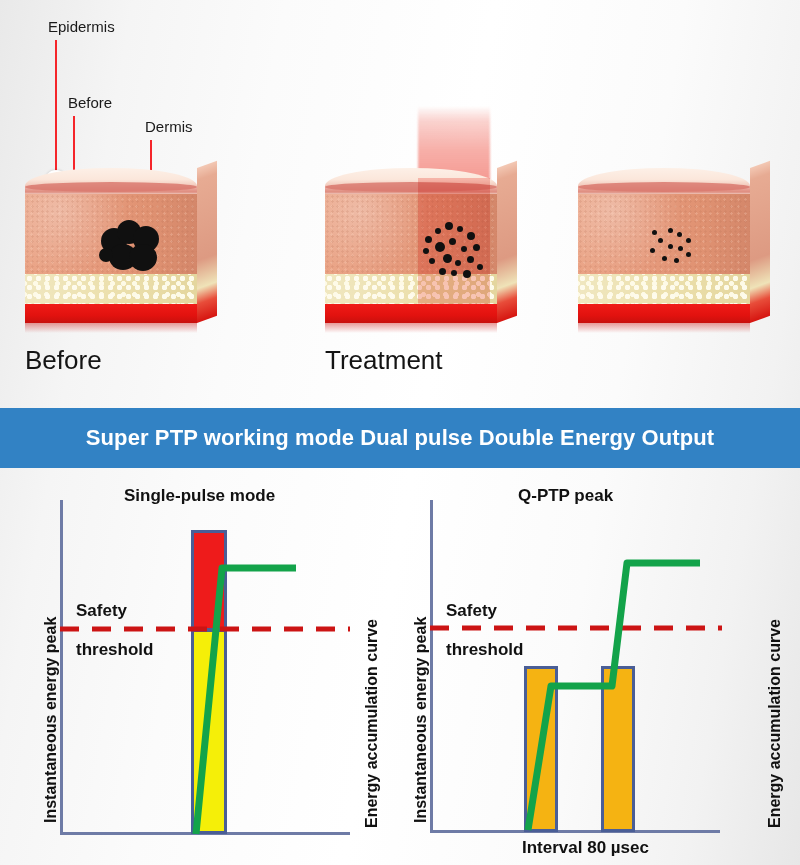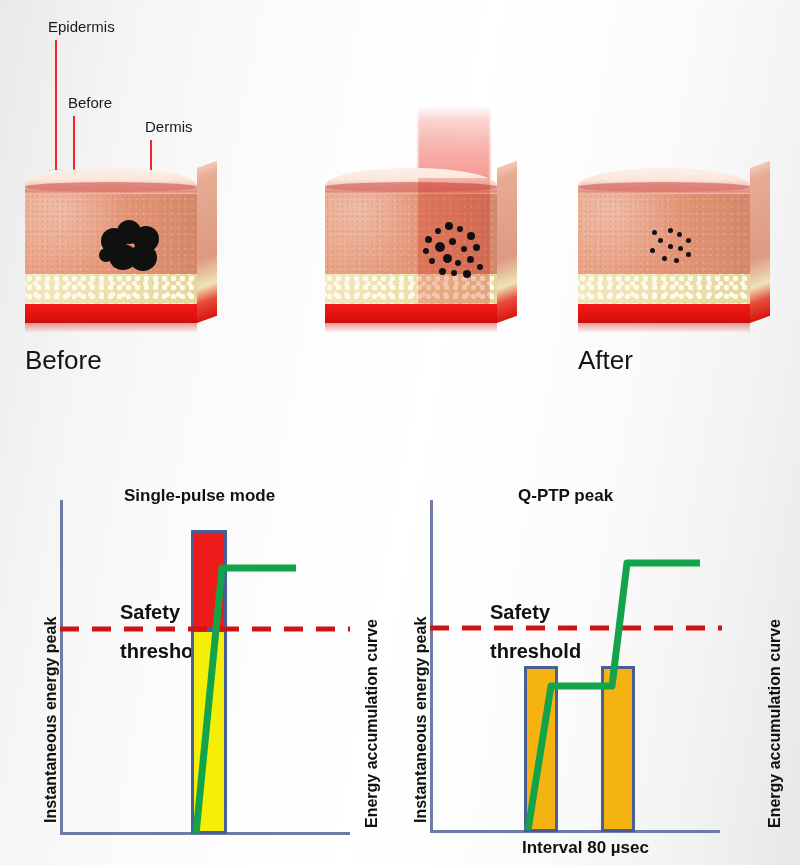--- a/index.html
+++ b/index.html
@@ -194,25 +194,24 @@
     width: 3px;
     background: #6e7ba6;
   }
   .axis-h {
     position: absolute;
     height: 3px;
     background: #6e7ba6;
   }
   .thresh-text {
     position: absolute;
-    font-size: 20px;
+    font-size: 17px;
     font-weight: bold;
     color: #111;
     white-space: nowrap;
-    margin-left: 44px;
   }
   .x-label {
     position: absolute;
     font-size: 17px;
     font-weight: bold;
     color: #111;
     white-space: nowrap;
   }
   .bar {
     position: absolute;
@@ -297,20 +296,21 @@
           <div class="pig" style="left:22px; top:34px; width:9px;  height:9px;"></div>
           <div class="pig" style="left:34px; top:40px; width:6px;  height:6px;"></div>
           <div class="pig" style="left:46px; top:36px; width:7px;  height:7px;"></div>
           <div class="pig" style="left:56px; top:44px; width:6px;  height:6px;"></div>
           <div class="pig" style="left:18px; top:48px; width:7px;  height:7px;"></div>
           <div class="pig" style="left:30px; top:50px; width:6px;  height:6px;"></div>
           <div class="pig" style="left:42px; top:50px; width:8px;  height:8px;"></div>
         </div>
       </div>
     </div>
+    <div class="stage-caption" style="left:325px; top:345px; width:190px;">Treatment</div>
 
     <div class="skin-panel" style="left:578px; top:168px; width:190px; height:160px;">
       <div class="block" style="left:0; top:0; width:172px; height:155px;">
         <div class="side"></div>
         <div class="top-face"></div>
         <div class="wave" style="top:14px;"></div>
         <div class="dermis" style="top:26px; height:80px;"></div>
         <div class="fat" style="top:106px; height:30px;"></div>
         <div class="muscle" style="top:136px; height:19px;"></div>
         <div class="bottomshadow"></div>
@@ -322,23 +322,25 @@
           <div class="pig" style="left:12px; top:12px; width:5px; height:5px;"></div>
           <div class="pig" style="left:22px; top:18px; width:5px; height:5px;"></div>
           <div class="pig" style="left:32px; top:20px; width:5px; height:5px;"></div>
           <div class="pig" style="left:4px;  top:22px; width:5px; height:5px;"></div>
           <div class="pig" style="left:40px; top:26px; width:5px; height:5px;"></div>
           <div class="pig" style="left:16px; top:30px; width:5px; height:5px;"></div>
           <div class="pig" style="left:28px; top:32px; width:5px; height:5px;"></div>
         </div>
       </div>
     </div>
-    <div class="stage-caption" style="left:578px; top:345px; width:190px;">After</div>
   </div>
 
+  <div id="banner">
+    <div class="banner-text">Super PTP working mode Dual pulse Double Energy Output</div>
+  </div>
 
   <div id="charts">
 
     <div class="chart-title" style="left:124px; top:18px;">Single-pulse mode</div>
 
     <div class="v-label" style="left:42px; top:355px;">Instantaneous energy peak</div>
     <div class="v-label" style="left:363px; top:360px;">Energy accumulation curve</div>
 
     <div class="axis-v" style="left:60px; top:32px; height:335px;"></div>
     <div class="axis-h" style="left:60px; top:364px; width:290px;"></div>

